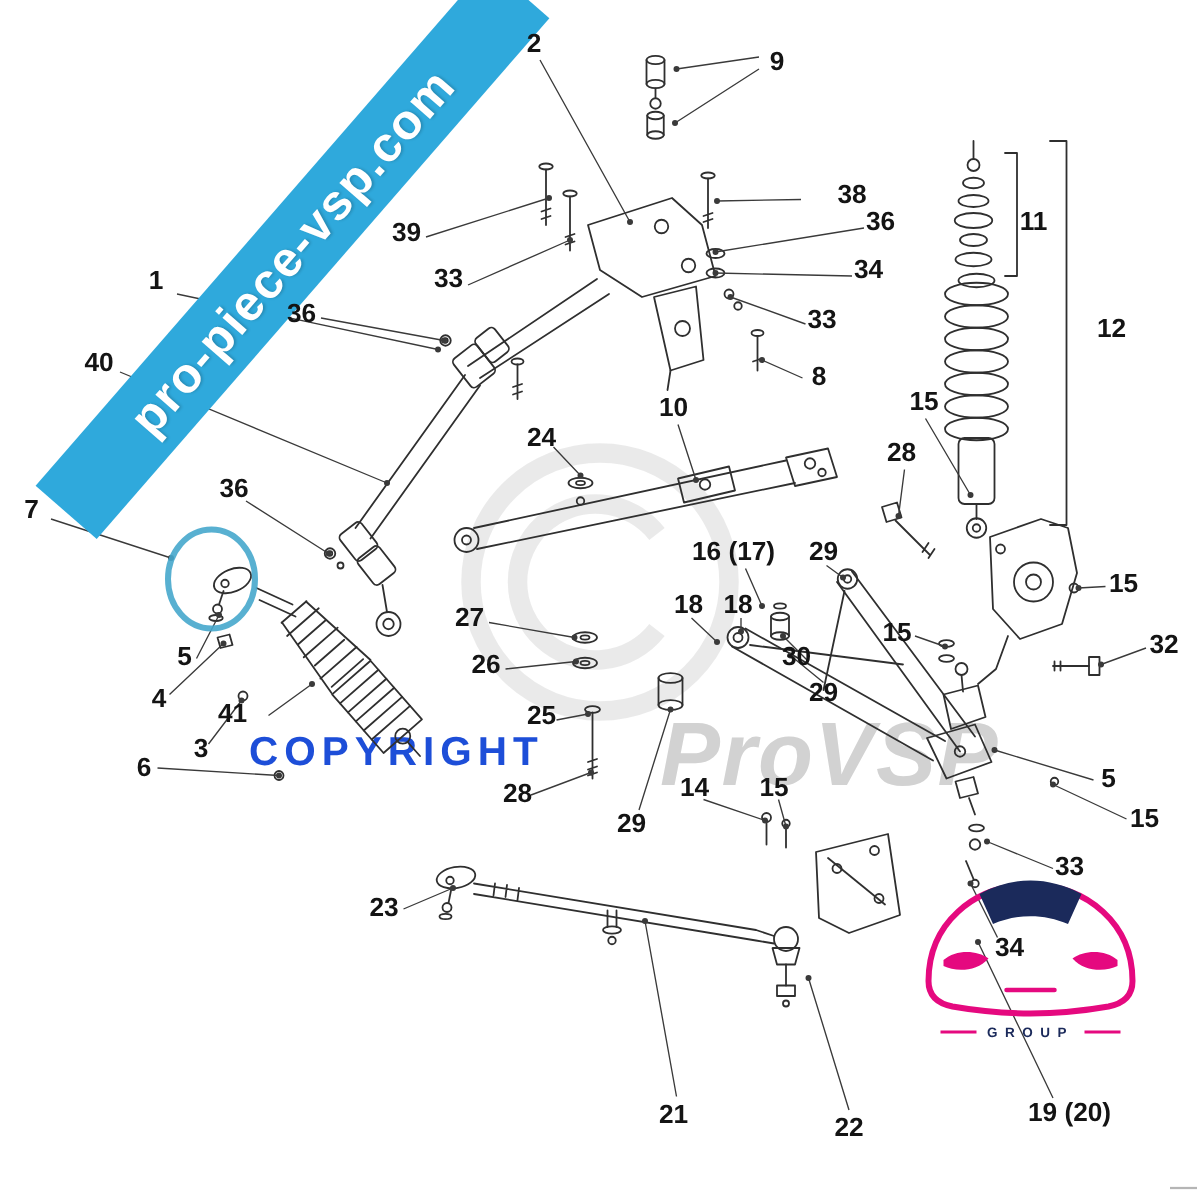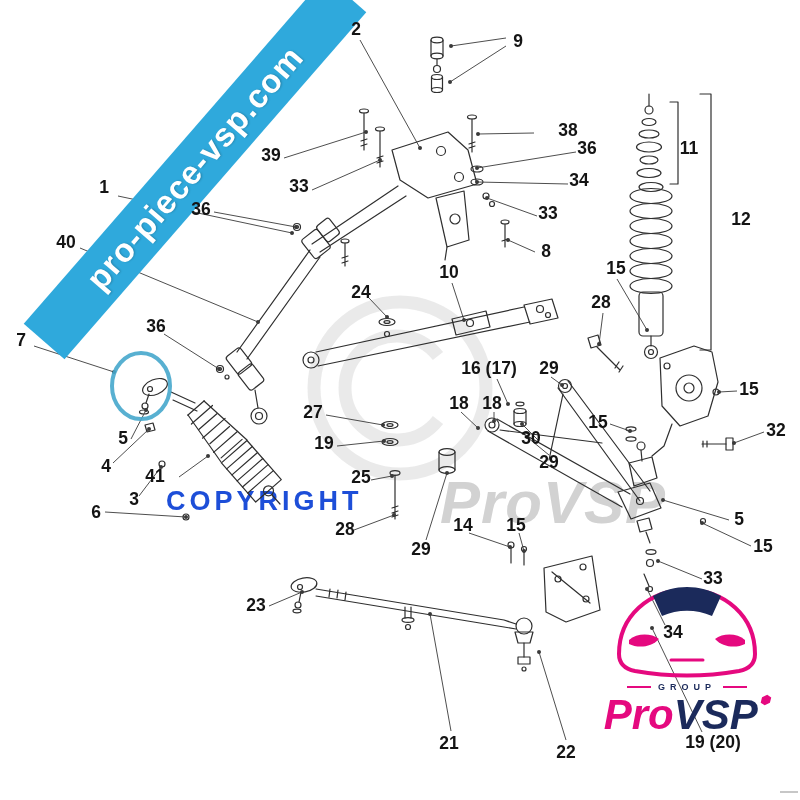--- a/index.html
+++ b/index.html
@@ -262,21 +262,21 @@
       <span class="part-label" style="left: 549px; top: 368px;">29</span>
       <span class="part-label" style="left: 749px; top: 389px;">15</span>
       <span class="part-label" style="left: 459px; top: 403px;">18</span>
       <span class="part-label" style="left: 492px; top: 403px;">18</span>
       <span class="part-label" style="left: 123px; top: 438px;">5</span>
       <span class="part-label" style="left: 106px; top: 466px;">4</span>
       <span class="part-label" style="left: 155px; top: 476px;">41</span>
       <span class="part-label" style="left: 134px; top: 499px;">3</span>
       <span class="part-label" style="left: 96px; top: 512px;">6</span>
       <span class="part-label" style="left: 313px; top: 412px;">27</span>
-      <span class="part-label" style="left: 324px; top: 443px;">19</span>
+      <span class="part-label" style="left: 324px; top: 443px;">26</span>
       <span class="part-label" style="left: 361px; top: 477px;">25</span>
       <span class="part-label" style="left: 531px; top: 438px;">30</span>
       <span class="part-label" style="left: 549px; top: 462px;">29</span>
       <span class="part-label" style="left: 598px; top: 422px;">15</span>
       <span class="part-label" style="left: 776px; top: 430px;">32</span>
       <span class="part-label" style="left: 739px; top: 519px;">5</span>
       <span class="part-label" style="left: 763px; top: 546px;">15</span>
       <span class="part-label" style="left: 345px; top: 529px;">28</span>
       <span class="part-label" style="left: 421px; top: 549px;">29</span>
       <span class="part-label" style="left: 463px; top: 525px;">14</span>
@@ -293,20 +293,15 @@
     <svg width="182" height="104" viewBox="0 0 182 104">
       <path d="M23,78 C23,40 53,14 91,14 C129,14 159,40 159,78 C159,88 153,93 143,95 C109,101 73,101 39,95 C29,93 23,88 23,78 Z" stroke="#E5097F" stroke-width="4" fill="none" stroke-linecap="round"></path>
       <path d="M57,20 C79,8 103,8 125,20 L116,40 C100,33 82,33 66,40 Z" fill="#1B2A5B"></path>
       <path d="M33,64 C41,57 55,57 63,63 C55,72 41,72 33,68 Z" fill="#E5097F"></path>
       <path d="M149,64 C141,57 127,57 119,63 C127,72 141,72 149,68 Z" fill="#E5097F"></path>
       <path d="M75,84 L107,84" stroke="#E5097F" stroke-width="3" stroke-linecap="round"></path>
     </svg>
     <div class="group-row">
       <span>GROUP</span>
     </div>
-    <div class="brand">
-      <span class="pro">Pro</span>
-        <span class="vsp">VSP</span>
-        <span class="hex">⬢</span>
-    </div>
   </div>
 
 </div>
 
 </body></html>

